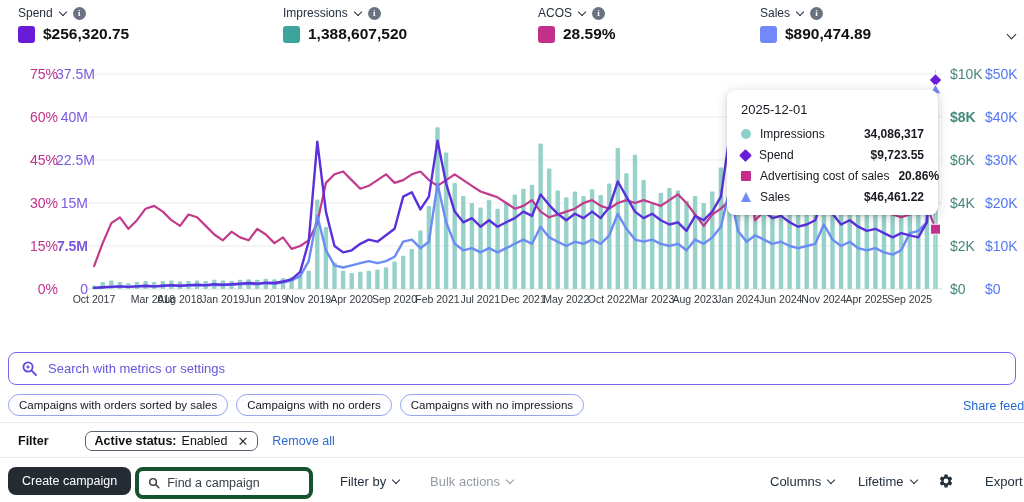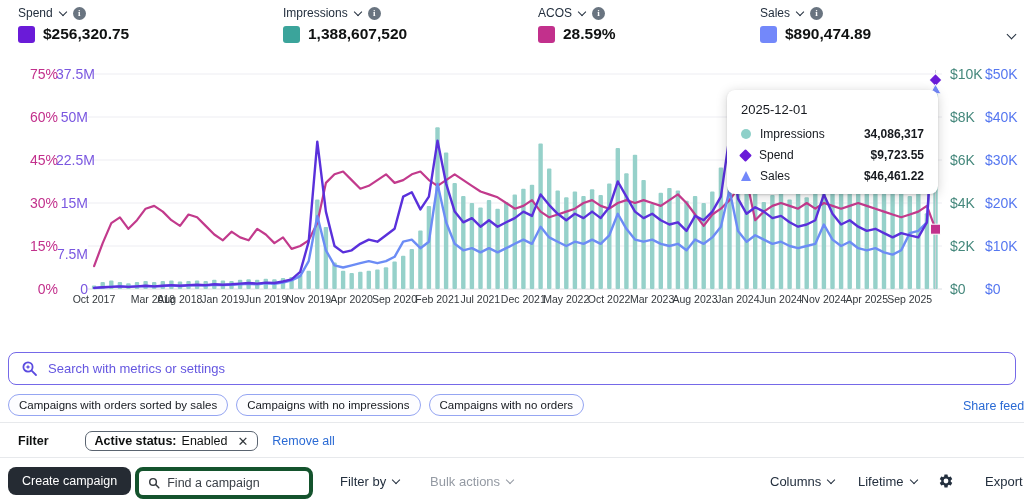--- a/index.html
+++ b/index.html
@@ -244,30 +244,30 @@
         <rect x="930.5141414141415" y="224.20133333333334" width="10" height="10" fill="#c2308c" stroke="#fff" stroke-width="1"></rect>
       </svg>
     <div id="yticks">
         <span class="ytick l" style="left: 30px; width: 28px; top: 283px; color: rgb(194, 48, 140);">0%</span>
         <span class="ytick l" style="left: 30px; width: 28px; top: 240px; color: rgb(194, 48, 140);">15%</span>
         <span class="ytick l" style="left: 30px; width: 28px; top: 197px; color: rgb(194, 48, 140);">30%</span>
         <span class="ytick l" style="left: 30px; width: 28px; top: 154px; color: rgb(194, 48, 140);">45%</span>
         <span class="ytick l" style="left: 30px; width: 28px; top: 111px; color: rgb(194, 48, 140);">60%</span>
         <span class="ytick l" style="left: 30px; width: 28px; top: 68px; color: rgb(194, 48, 140);">75%</span>
         <span class="ytick l" style="left: 56px; width: 32px; top: 283px; color: rgb(122, 87, 224);">0</span>
-        <span class="ytick l" style="left: 56px; width: 32px; top: 248px; color: rgb(122, 87, 224);">7.5M</span>
+        <span class="ytick l" style="left: 56px; width: 32px; top: 240px; color: rgb(122, 87, 224); font-weight: bold;">7.5M</span>
         <span class="ytick l" style="left: 56px; width: 32px; top: 197px; color: rgb(122, 87, 224);">15M</span>
         <span class="ytick l" style="left: 56px; width: 32px; top: 154px; color: rgb(122, 87, 224);">22.5M</span>
-        <span class="ytick l" style="left: 56px; width: 32px; top: 111px; color: rgb(122, 87, 224);">50M</span>
+        <span class="ytick l" style="left: 56px; width: 32px; top: 111px; color: rgb(122, 87, 224);">40M</span>
         <span class="ytick l" style="left: 56px; width: 32px; top: 68px; color: rgb(122, 87, 224);">37.5M</span>
         <span class="ytick r" style="left: 950px; width: 34px; top: 283px; color: rgb(69, 136, 124);">$0</span>
         <span class="ytick r" style="left: 950px; width: 34px; top: 240px; color: rgb(69, 136, 124);">$2K</span>
         <span class="ytick r" style="left: 950px; width: 34px; top: 197px; color: rgb(69, 136, 124);">$4K</span>
         <span class="ytick r" style="left: 950px; width: 34px; top: 154px; color: rgb(69, 136, 124);">$6K</span>
-        <span class="ytick r" style="left: 950px; width: 34px; top: 111px; color: rgb(69, 136, 124);">$8K</span>
+        <span class="ytick r" style="left: 950px; width: 34px; top: 111px; color: rgb(69, 136, 124); font-weight: bold;">$8K</span>
         <span class="ytick r" style="left: 950px; width: 34px; top: 68px; color: rgb(69, 136, 124);">$10K</span>
         <span class="ytick r" style="left: 985px; width: 38px; top: 283px; color: rgb(85, 119, 240);">$0</span>
         <span class="ytick r" style="left: 985px; width: 38px; top: 240px; color: rgb(85, 119, 240);">$10K</span>
         <span class="ytick r" style="left: 985px; width: 38px; top: 197px; color: rgb(85, 119, 240);">$20K</span>
         <span class="ytick r" style="left: 985px; width: 38px; top: 154px; color: rgb(85, 119, 240);">$30K</span>
         <span class="ytick r" style="left: 985px; width: 38px; top: 111px; color: rgb(85, 119, 240);">$40K</span>
         <span class="ytick r" style="left: 985px; width: 38px; top: 68px; color: rgb(85, 119, 240);">$50K</span>
       </div>
     <div id="xticks">
         <span class="xtick" style="left: 94px;">Oct 2017</span>
@@ -299,41 +299,46 @@
             <span class="mk circle" style="background:#8ed0c9"></span>
             <span class="tlabel">Impressions</span>
             <span class="tval">34,086,317</span>
           </div>
           <div class="trow">
             <span class="mk diamond" style="background:#6a1bd8"></span>
             <span class="tlabel">Spend</span>
             <span class="tval">$9,723.55</span>
           </div>
           <div class="trow">
+            <span class="mk square" style="background:#c2308c"></span>
+            <span class="tlabel">Advertising cost of sales</span>
+            <span class="tval">20.86%</span>
+          </div>
+          <div class="trow">
             <span class="mk triangle" style="border-bottom-color:#7388fa"></span>
             <span class="tlabel">Sales</span>
             <span class="tval">$46,461.22</span>
           </div>
         </div>
     </div>
   </div>
 
   <div id="search-bar">
     <svg width="17" height="17" viewBox="0 0 17 17">
       <circle cx="7" cy="7" r="4.6" fill="none" stroke="#5b4be0" stroke-width="1.8"></circle>
       <line x1="10.6" y1="10.6" x2="15" y2="15" stroke="#5b4be0" stroke-width="1.8" stroke-linecap="round"></line>
       <path d="M7 4.4l.7 1.9 1.9.7-1.9.7L7 9.6l-.7-1.9-1.9-.7 1.9-.7z" fill="#5b4be0"></path>
     </svg>
     <input id="search-input" placeholder="Search with metrics or settings" style="">
   </div>
 
   <div id="chips-row">
       <span class="chip">Campaigns with orders sorted by sales</span>
+      <span class="chip">Campaigns with no orders</span>
       <span class="chip">Campaigns with no impressions</span>
-      <span class="chip">Campaigns with no orders</span>
     </div>
   <span id="share-feedback" class="linkish">Share feedback</span>
 
   <div class="hdiv" style="top:422px"></div>
 
   <div id="filter-row">
     <span id="filter-label">Filter</span>
     <span id="filter-pill">
       <b>Active status:</b>
       <span>Enabled</span>

